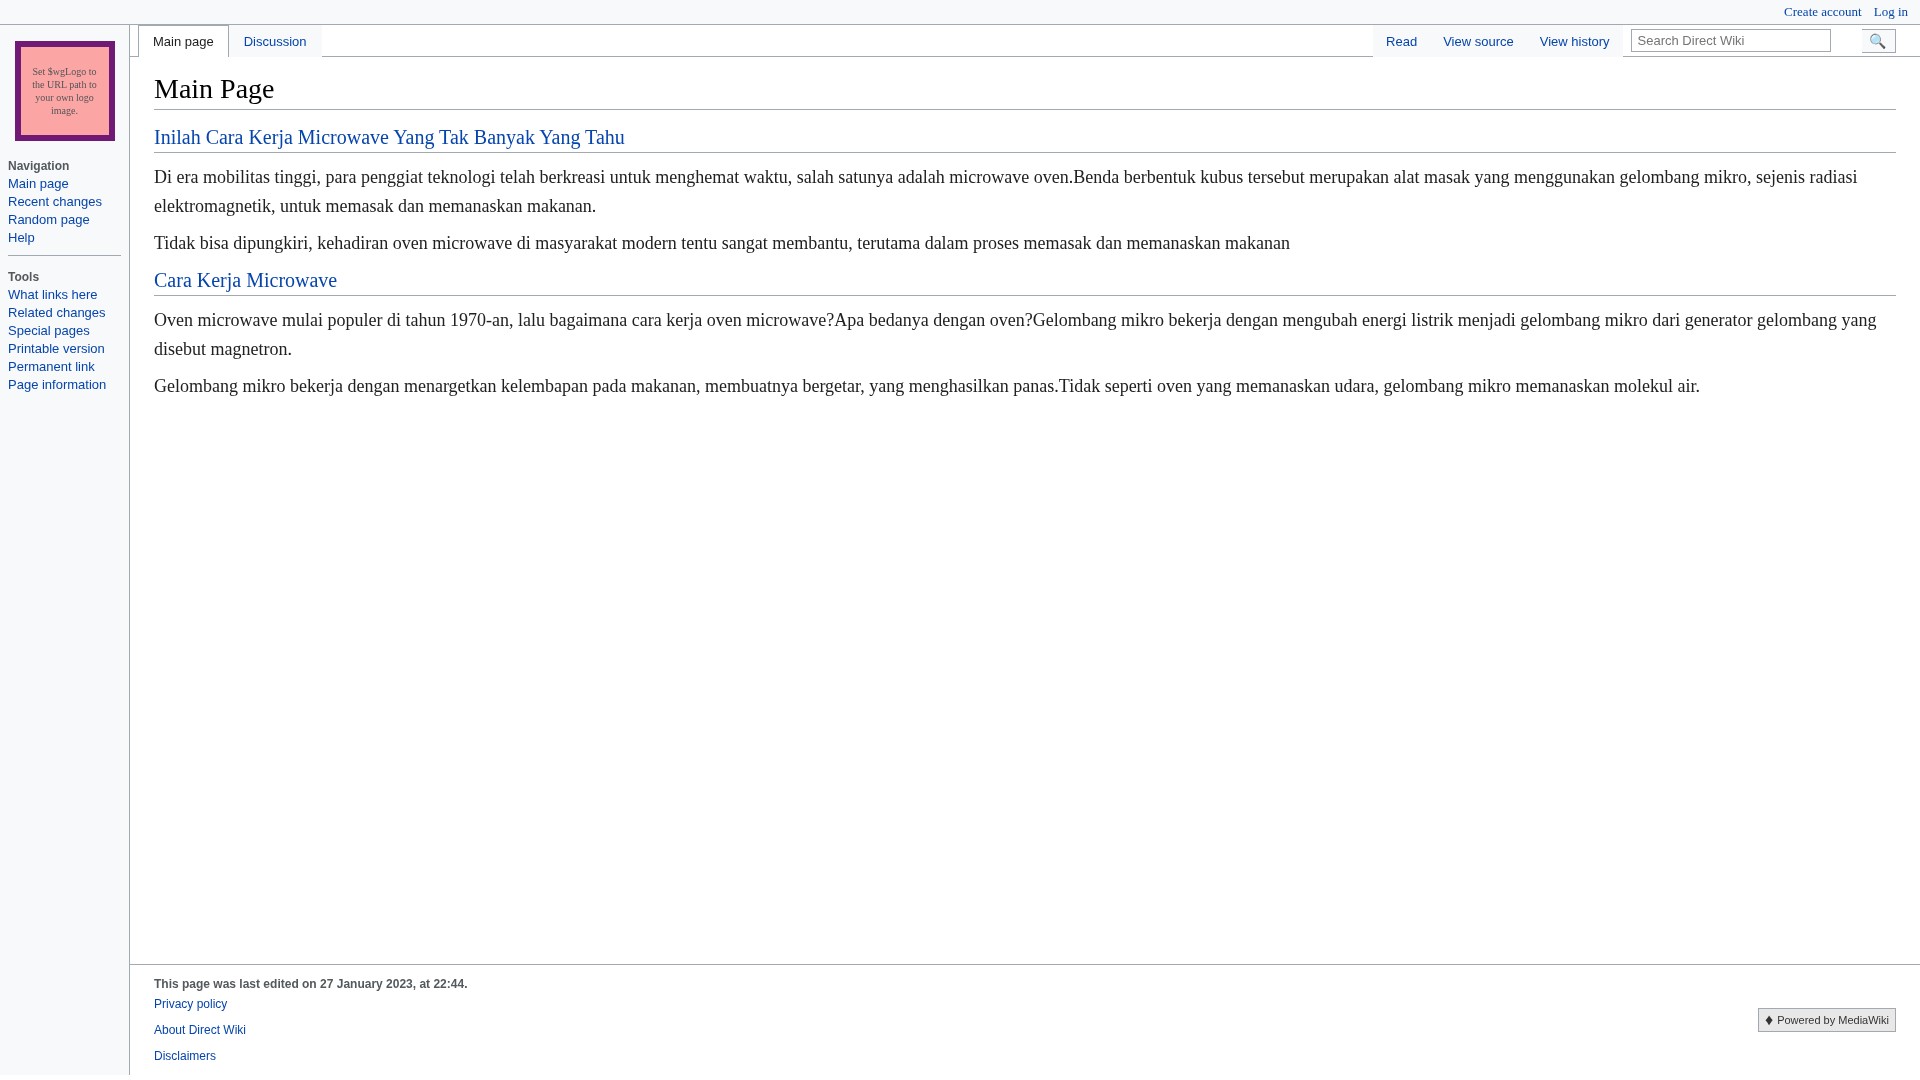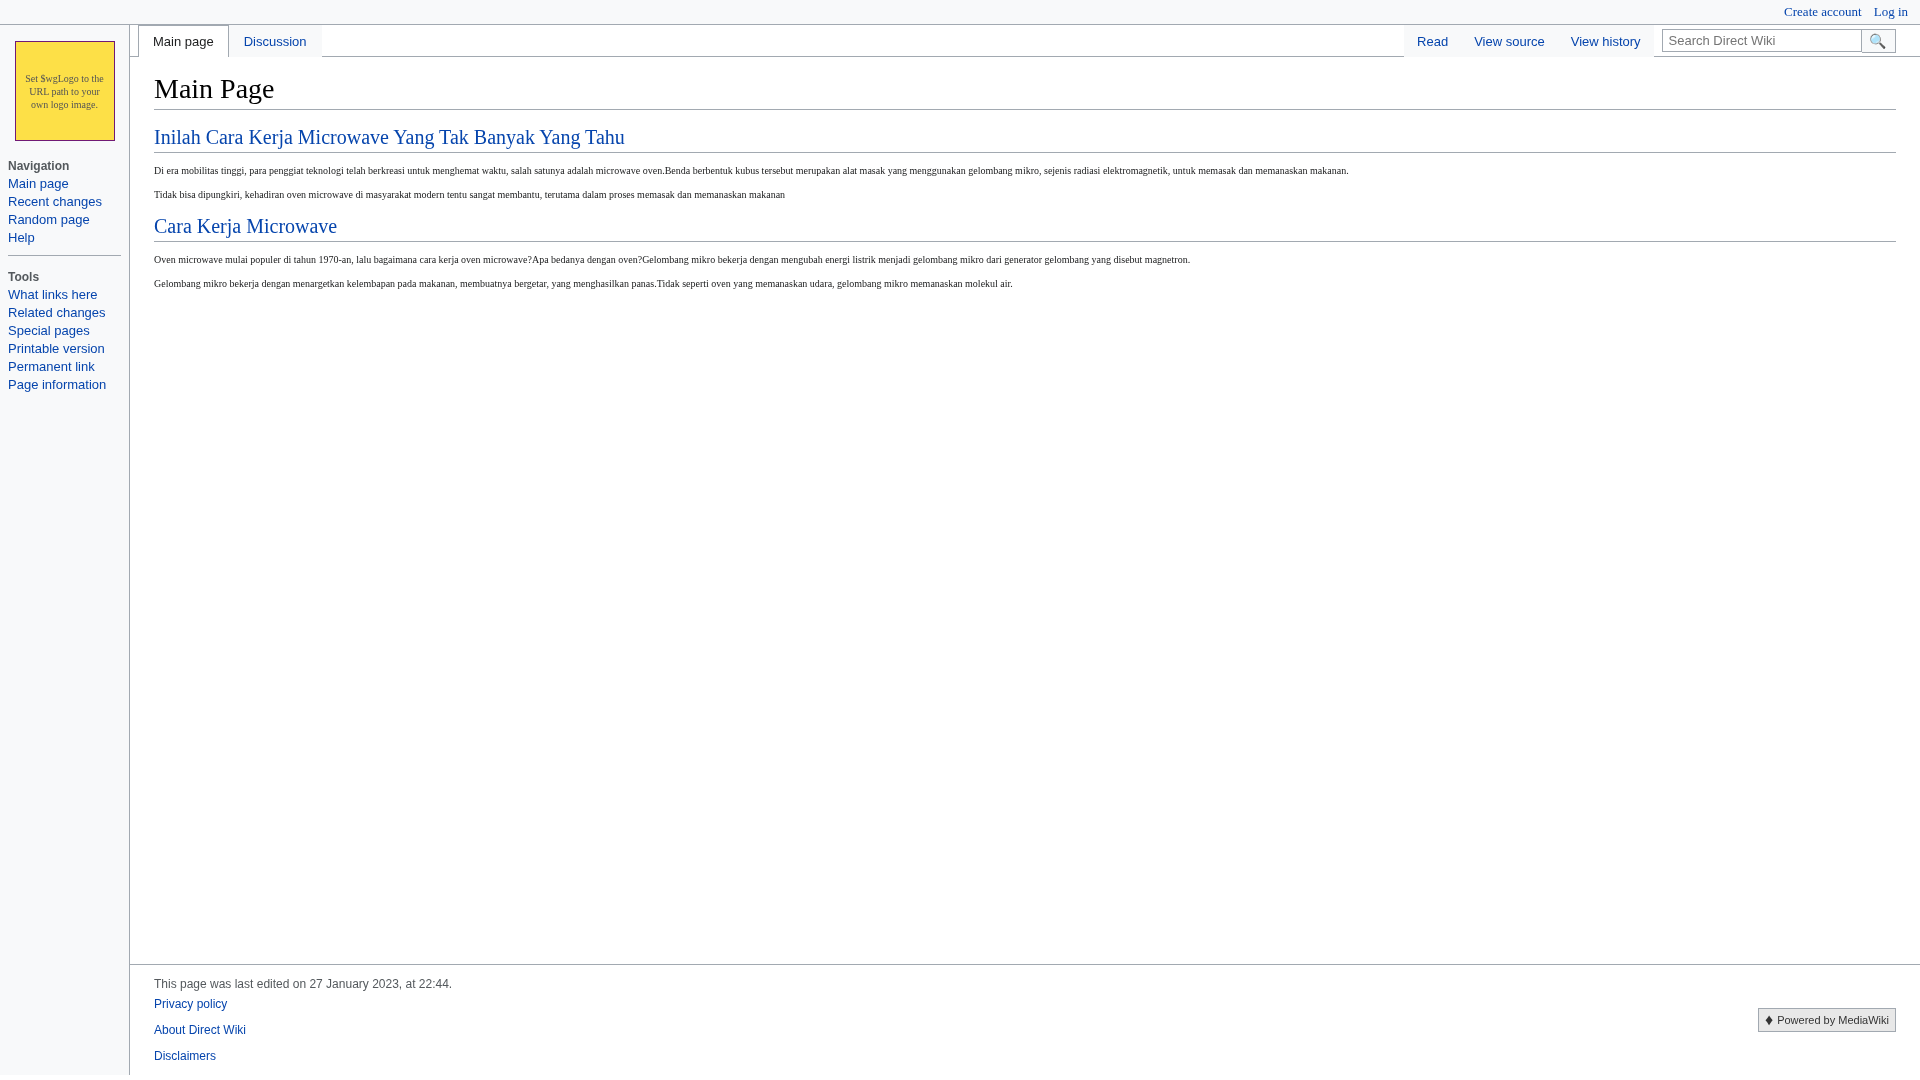--- a/index.html
+++ b/index.html
@@ -39,22 +39,22 @@
       min-width: 130px;
       padding: 8px 0;
       border-right: 1px solid #a2a9b1;
       background: #f8f9fa;
     }
     .sidebar-logo {
       display: block;
       width: 100px;
       height: 100px;
       margin: 8px auto 12px auto;
-      border: 1px solid #701a75;
-      background: #fde047;
+      border: 6px solid #701a75;
+      background: #fca5a5;
       display: flex;
       align-items: center;
       justify-content: center;
       text-align: center;
       font-size: 10px;
       color: #555;
       line-height: 1.3;
       padding: 6px;
     }
     .sidebar-section-title {
@@ -131,20 +131,21 @@
       border-bottom: none;
       margin-bottom: -1px;
       background: #f8f9fa;
       white-space: nowrap;
     }
     .search-form {
       display: flex;
       align-items: center;
       margin-left: 8px;
       margin-right: 4px;
+      gap: 31px;
     }
     .search-input {
       font-size: 13px;
       font-family: sans-serif;
       border: 1px solid #a2a9b1;
       padding: 3px 6px;
       width: 200px;
       color: #202122;
     }
     .search-button {
@@ -175,21 +176,21 @@
       font-size: 20px;
       font-weight: normal;
       border-bottom: 1px solid #a2a9b1;
       padding-bottom: 3px;
       margin: 12px 0 10px 0;
       color: #0645ad;
     }
     .content-paragraph {
       margin: 8px 0;
       line-height: 1.6;
-      font-size: 10px;
+      font-size: 18px;
     }
     .content-link {
       color: #0645ad;
     }
     .content-link .ext-icon::after {
       content: '↗';
       font-size: 10px;
       vertical-align: super;
     }
 
@@ -290,21 +291,21 @@
       <p class="content-paragraph">Di era mobilitas tinggi, para penggiat teknologi telah berkreasi untuk menghemat waktu, salah satunya adalah microwave oven.Benda berbentuk kubus tersebut merupakan alat masak yang menggunakan gelombang mikro, sejenis radiasi elektromagnetik, untuk memasak dan memanaskan makanan.</p>
       <p class="content-paragraph">Tidak bisa dipungkiri, kehadiran oven microwave di masyarakat modern tentu sangat membantu, terutama dalam proses memasak dan memanaskan makanan</p>
 
       <h2 class="section-heading">Cara Kerja Microwave</h2>
       <p class="content-paragraph">Oven microwave mulai populer di tahun 1970-an, lalu bagaimana cara kerja oven microwave?Apa bedanya dengan oven?Gelombang mikro bekerja dengan mengubah energi listrik menjadi gelombang mikro dari generator gelombang yang disebut magnetron.</p>
       <p class="content-paragraph">Gelombang mikro bekerja dengan menargetkan kelembapan pada makanan, membuatnya bergetar, yang menghasilkan panas.Tidak seperti oven yang memanaskan udara, gelombang mikro memanaskan molekul air.</p>
     </div>
 
     <div id="footer">
       <div>
-        <div style="margin-bottom:6px;">This page was last edited on 27 January 2023, at 22:44.</div>
+        <div style="margin-bottom:6px;font-weight:bold;">This page was last edited on 27 January 2023, at 22:44.</div>
         <div class="footer-links">
           <a href="#">Privacy policy</a>
           <a href="#">About Direct Wiki</a>
           <a href="#">Disclaimers</a>
         </div>
       </div>
       <div class="footer-powered">
         <div class="mediawiki-badge">
           <span class="mediawiki-badge-icon">♦</span>
           <span>Powered by MediaWiki</span>

